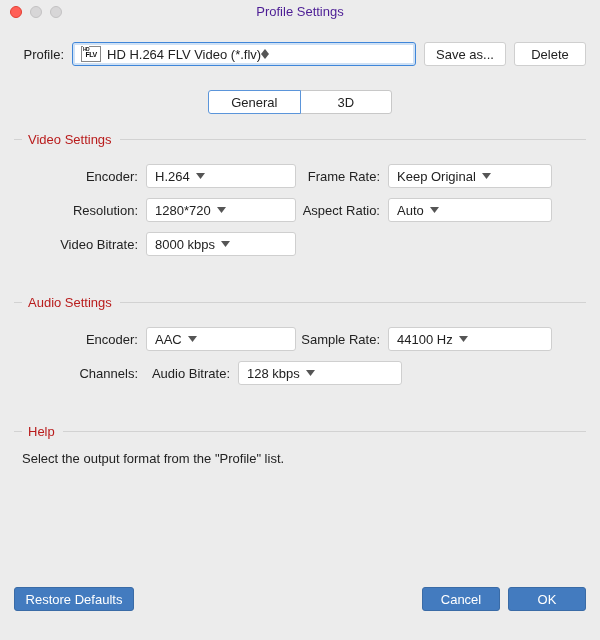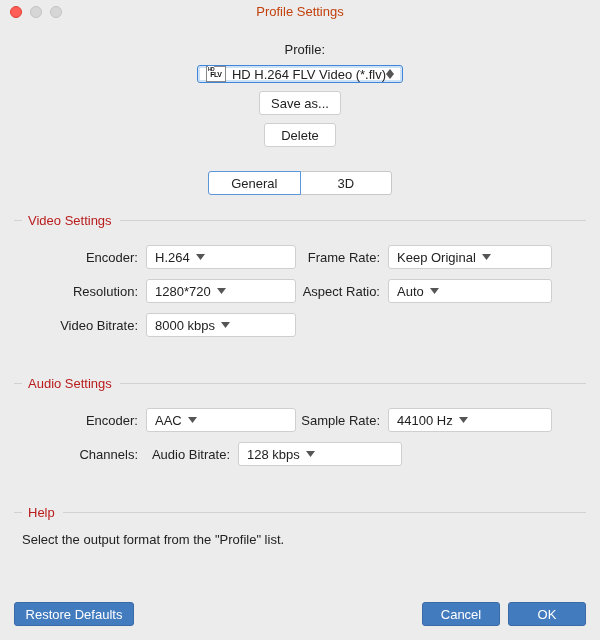--- a/index.html
+++ b/index.html
@@ -9,24 +9,24 @@
     font-family: -apple-system, "Helvetica Neue", Arial, sans-serif;
     font-size: 13px;
     background: #ececec;
     color: #222;
   }
   .window { width: 600px; height: 640px; position: relative; }
   .traffic { position: absolute; top: 6px; left: 10px; display: flex; gap: 8px; }
   .dot { width: 12px; height: 12px; border-radius: 50%; }
   .dot.red { background: #ff5f57; border: 0.5px solid #e33e32; }
   .dot.grey { background: #d7d6d7; border: 0.5px solid #c3c2c3; }
-  .title { text-align: center; padding-top: 4px; height: 26px; font-size: 13px; color: #c2410c; }
+  .title { text-align: center; padding-top: 4px; height: 26px; font-size: 13px; color: #4c1d95; }
   .content { padding: 10px 14px 0 14px; }
 
-  .row { display: flex; align-items: center; gap: 8px; flex-direction: column; }
+  .row { display: flex; align-items: center; gap: 8px; }
   .profile-row { margin-top: 6px; }
   .label-left { text-align: right; }
 
   .select, .btn {
     height: 24px;
     background: #ffffff;
     border: 1px solid #cfcfcf;
     border-radius: 3px;
     font-size: 13px;
     display: inline-flex;
@@ -85,21 +85,21 @@
   .form-row { display:flex; align-items:center; height: 34px; }
   .fld-label { width: 128px; text-align:right; padding-right:8px; color:#222; }
   .fld-ctrl { width: 150px; }
   .fld-label2 { width: 92px; text-align:right; padding-right:8px; }
   .fld-ctrl2 { width: 150px; }
   .fld-ctrl2.wide { width: 164px; }
 
   .help-text { color:#222; margin: 8px 0 0 8px; }
 
   .footer {
-    position:absolute; left:0; right:0; bottom:0;
+    position:absolute; left:0; right:0; bottom:15px;
     display:flex; align-items:center; padding: 10px 14px 14px 14px;
     gap:8px;
   }
   .footer .spacer { flex:1; }
 </style>
 </head>
 <body>
 
 <div class="window">
   <div class="traffic">

